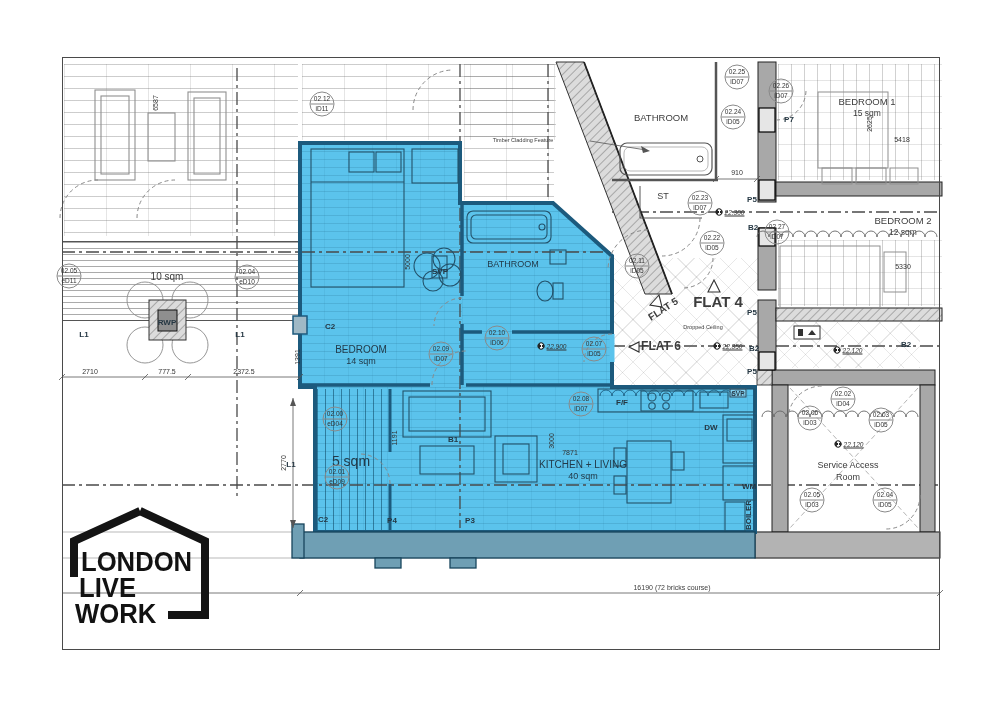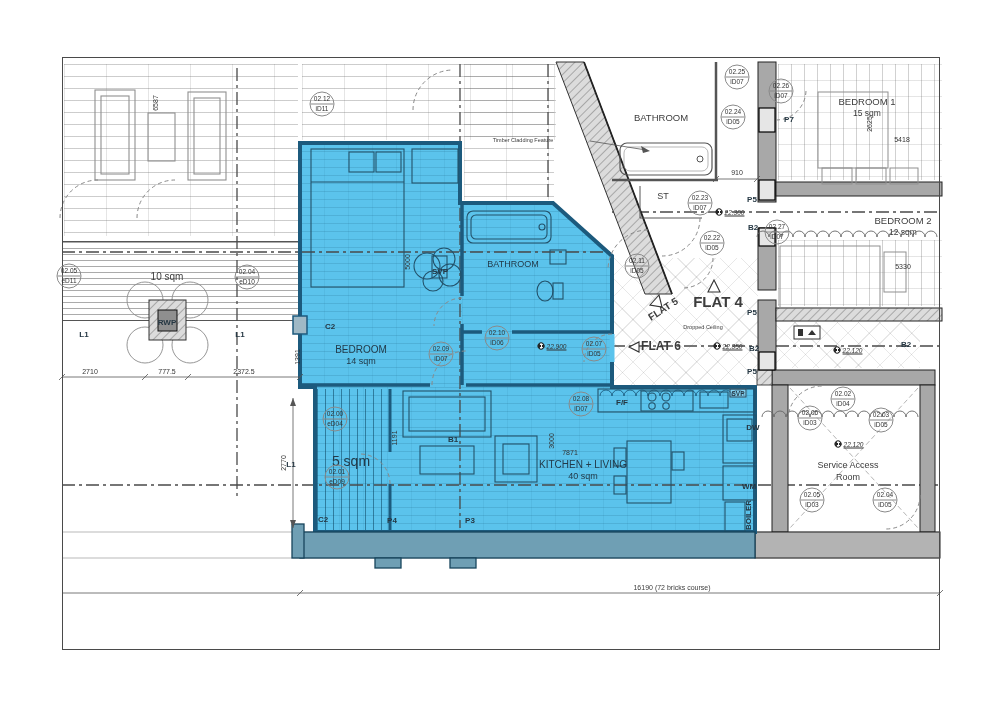--- a/index.html
+++ b/index.html
@@ -389,21 +389,21 @@
       <div class="mk" style="left: 906px; top: 344px;">B2</div>
       <div class="mk" style="left: 330px; top: 326px;">C2</div>
       <div class="mk" style="left: 323px; top: 519px;">C2</div>
       <div class="mk" style="left: 84px; top: 334px;">L1</div>
       <div class="mk" style="left: 240px; top: 334px;">L1</div>
       <div class="mk" style="left: 291px; top: 464px;">L1</div>
       <div class="mk" style="left: 440px; top: 271px;">SVP</div>
       <div class="mk boxed" style="left: 738px; top: 393px;">SVP</div>
       <div class="mk" style="left: 167px; top: 322px;">RWP</div>
       <div class="mk" style="left: 622px; top: 402px;">F/F</div>
-      <div class="mk" style="left: 753px; top: 427px;">DW</div>
+      <div class="mk" style="left: 711px; top: 427px;">DW</div>
       <div class="mk" style="left: 749px; top: 486px;">WM</div>
       <div class="mk" style="left: 748px; top: 515px; transform: translate(-50%, -50%) rotate(-90deg);">BOILER</div>
       <div class="lvl" style="left: 552px; top: 346px;">
         <span class="lvlg"></span>
         <span class="lvlt">22.900</span>
       </div>
       <div class="lvl" style="left: 730px; top: 212px;">
         <span class="lvlg"></span>
         <span class="lvlt">22.300</span>
       </div>
@@ -428,14 +428,22 @@
       <div class="dim" style="left: 283px; top: 463px; transform: translate(-50%, -50%) rotate(-90deg);">2770</div>
       <div class="dim" style="left: 394px; top: 438px; transform: translate(-50%, -50%) rotate(-90deg);">1191</div>
       <div class="dim" style="left: 551px; top: 441px; transform: translate(-50%, -50%) rotate(-90deg);">3000</div>
       <div class="dim" style="left: 570px; top: 452px;">7871</div>
       <div class="dim" style="left: 737px; top: 172px;">910</div>
       <div class="dim" style="left: 869px; top: 124px; transform: translate(-50%, -50%) rotate(-90deg);">2625</div>
       <div class="dim" style="left: 902px; top: 139px;">5418</div>
       <div class="dim" style="left: 903px; top: 266px;">5330</div>
     </div>
 
+  <div class="abs" style="left:62px;top:505px;width:160px;height:135px">
+    <svg width="160" height="135" style="position:absolute;left:0;top:0">
+      <path d="M78,6 L12,36 V72 M78,6 L143,36 V110 H106" fill="none" stroke="#141414" stroke-width="8"></path>
+    </svg>
+    <div class="logo-line" style="left:19px;top:42px">LONDON</div>
+    <div class="logo-line" style="left:17px;top:68px">LIVE</div>
+    <div class="logo-line" style="left:13px;top:94px">WORK</div>
+  </div>
 
 </div>
 
 </body></html>

